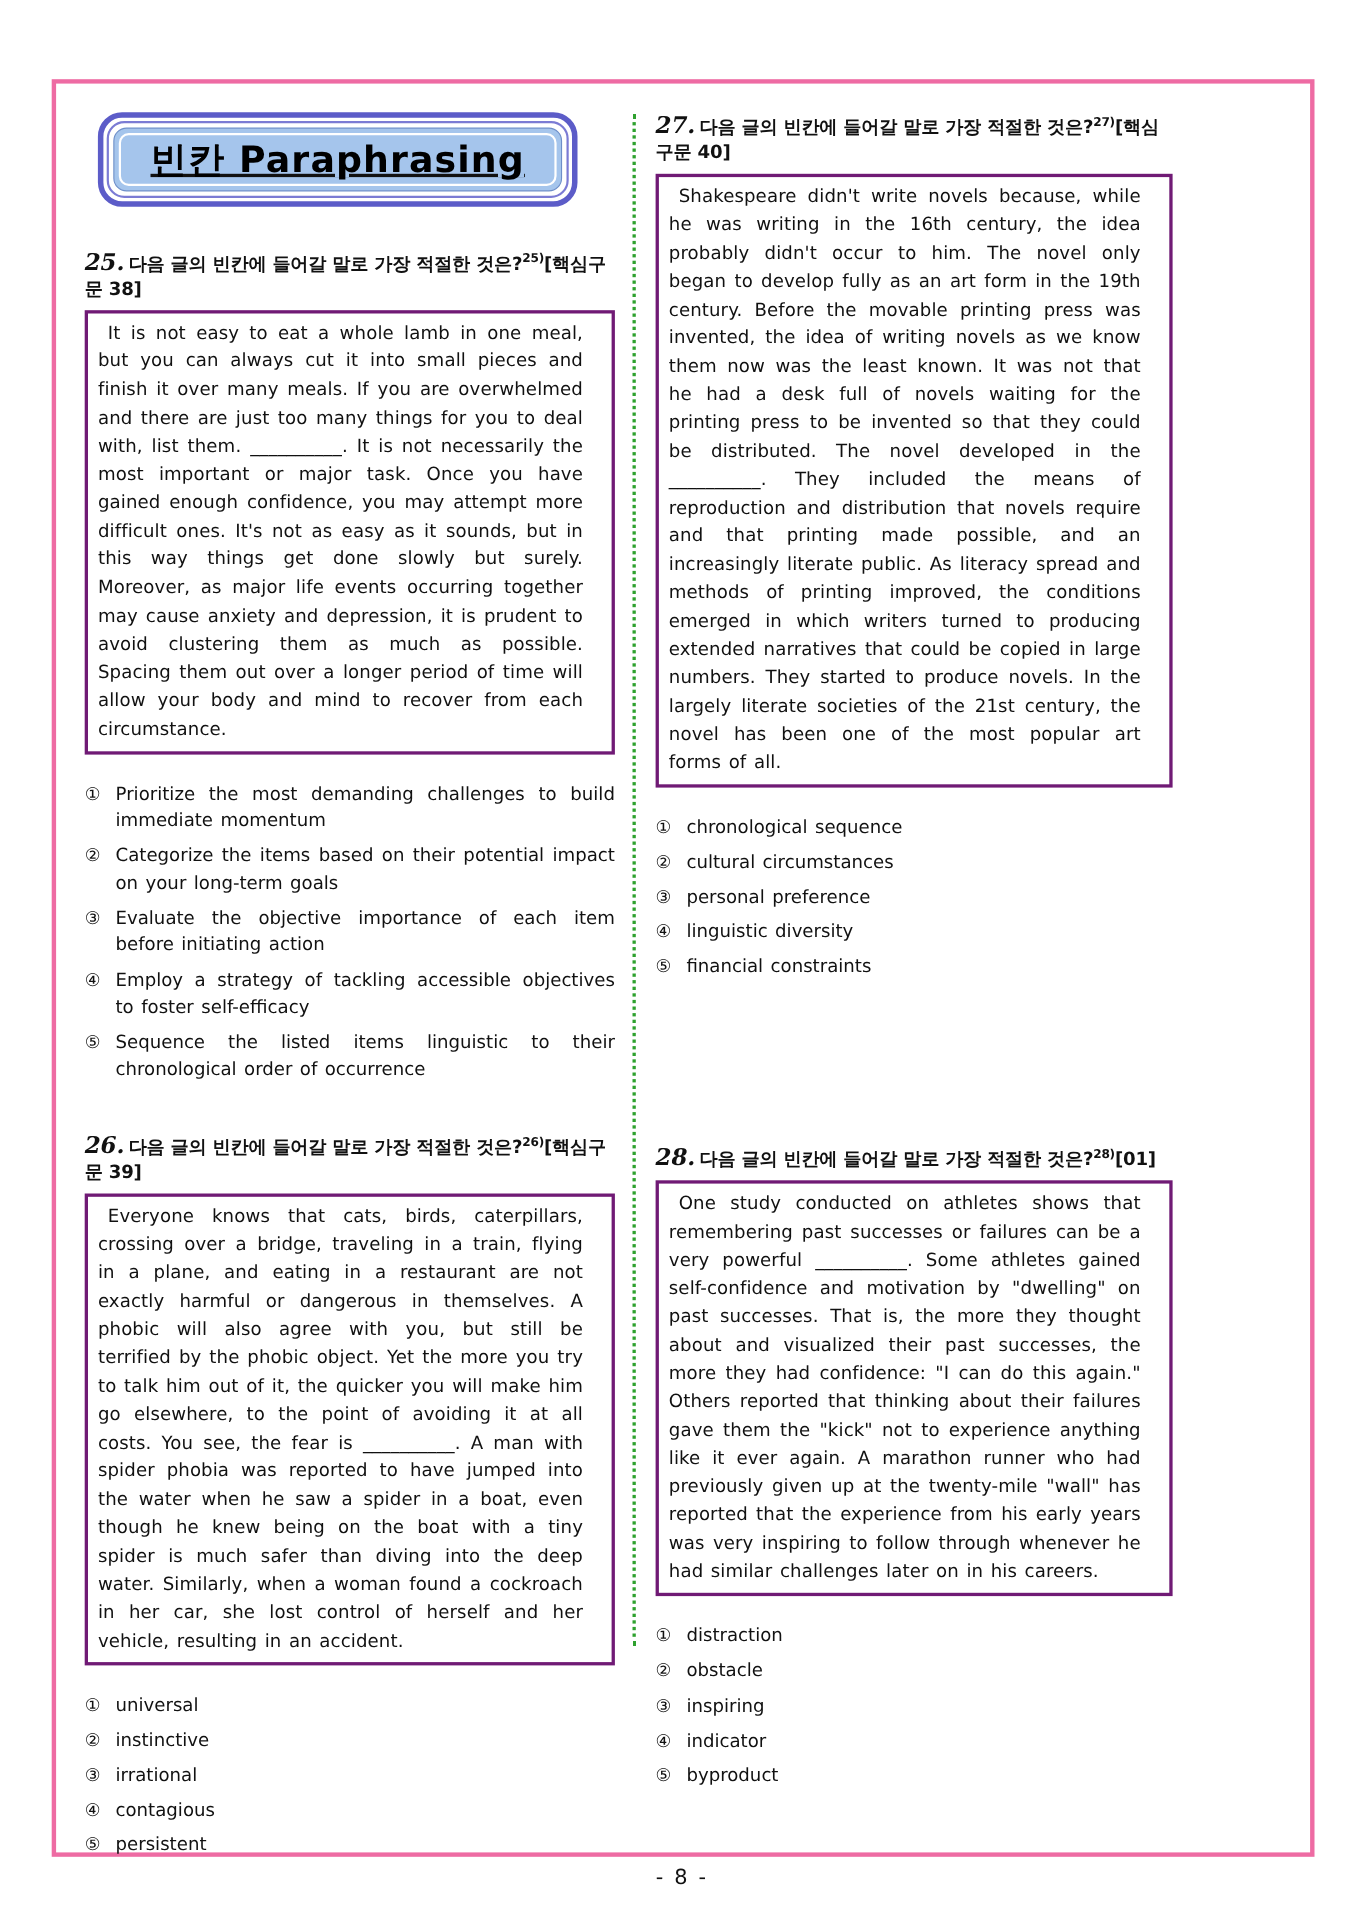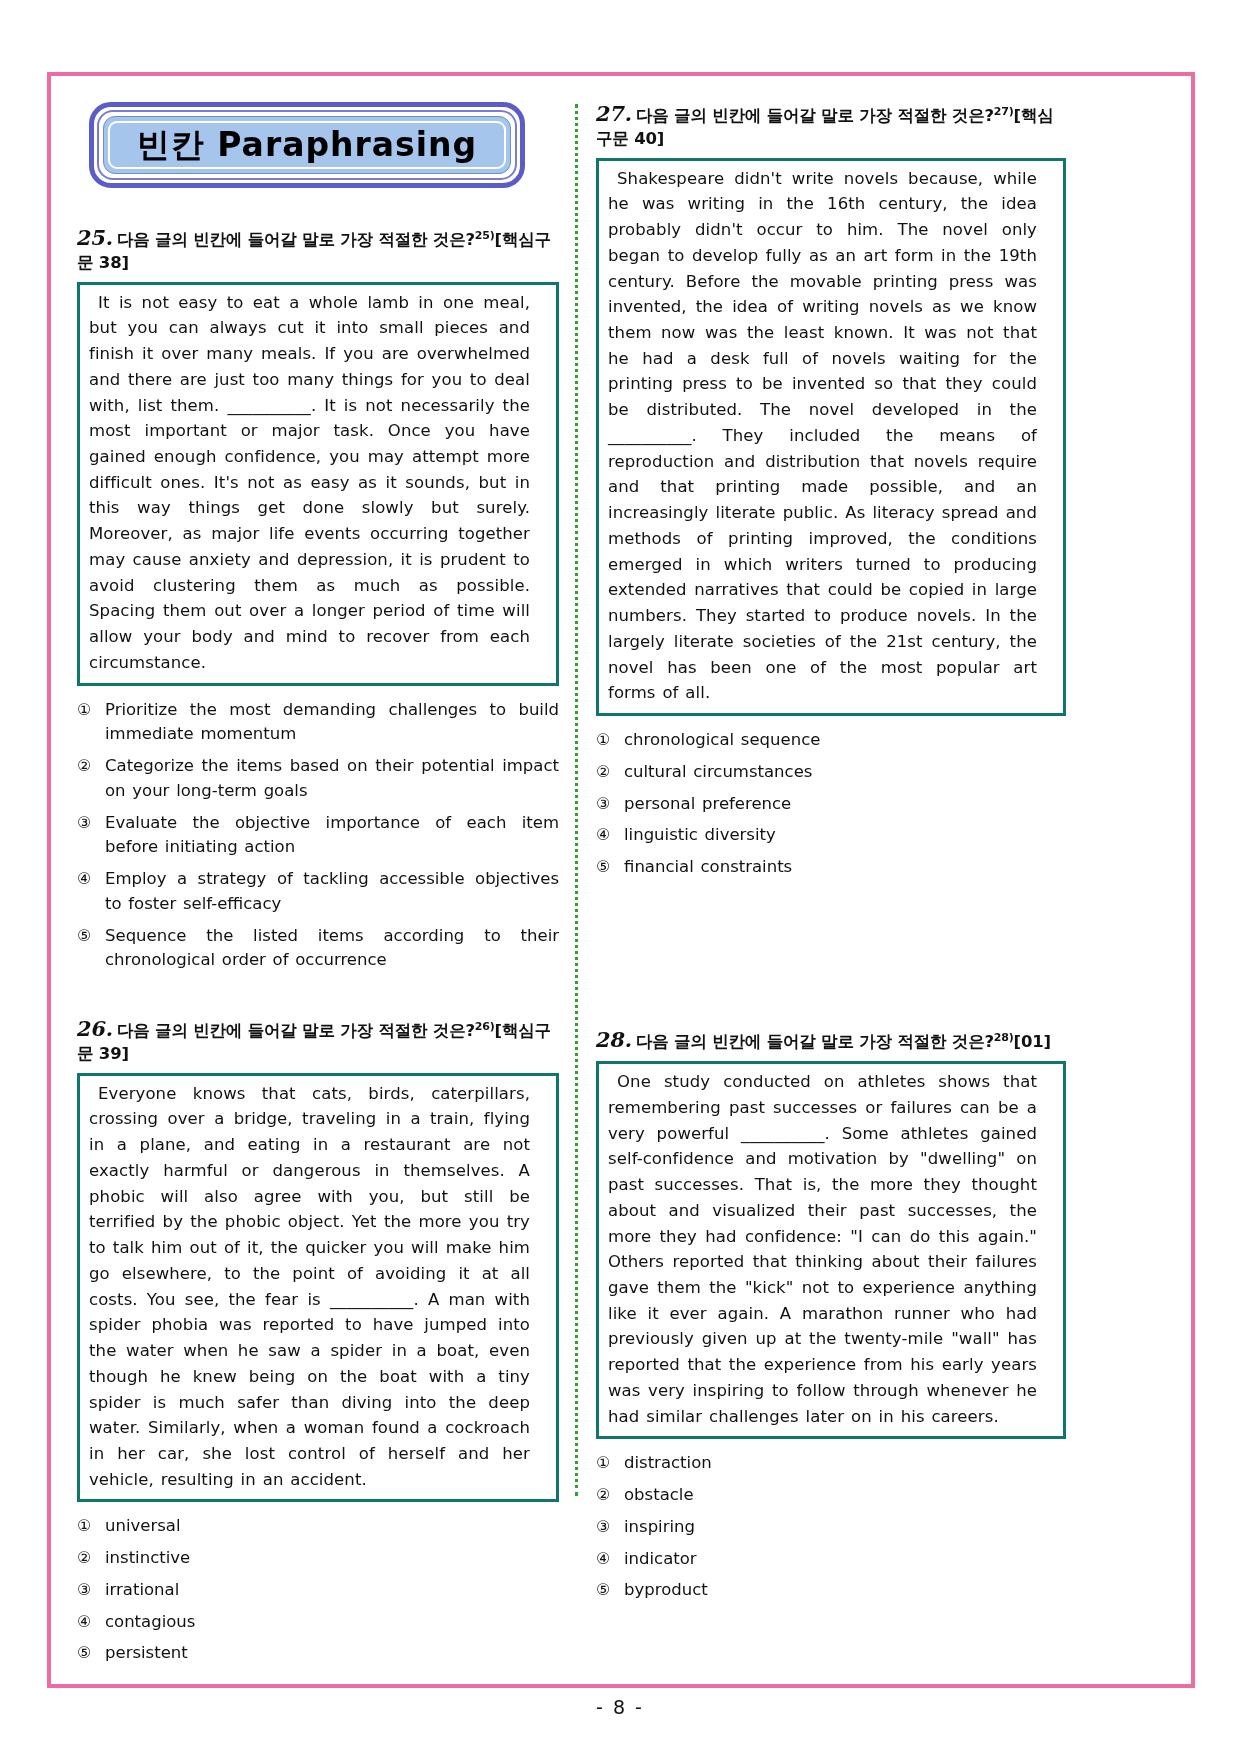--- a/index.html
+++ b/index.html
@@ -18,20 +18,21 @@
   .divider {
     border-left:3px dotted #2ea12e;
     margin:4px 18px 0 16px; height:1392px; flex:0 0 auto;
   }
 
   
   .banner-outer {
     width:436px; margin:2px 0 36px 12px;
     border:5px solid #5c5cc8; border-radius:22px; padding:3px;
     background:#fff;
+    text-decoration:underline;
   }
   .banner-mid {
     border:2px solid #7b7bd4; border-radius:16px; padding:4px; background:#fff;
   }
   .banner-fill {
     position:relative; background:#a5c5ec; border:1px solid #6e8fc9;
     border-radius:12px; height:58px;
     display:flex; align-items:center; justify-content:center;
   }
   .banner-fill::after {
@@ -47,21 +48,21 @@
   .q-header {
     font-size:16.5px; font-weight:bold; line-height:1.35; margin-bottom:7px;
     letter-spacing:-0.2px;
   }
   .q-num {
     font-family:"DejaVu Serif","Liberation Serif",serif;
     font-style:italic; font-weight:bold; font-size:21px; margin-right:4px;text-align:center;
   }
   .q-header sup { font-size:11px; font-weight:bold; }
   .passage-box {
-    border:3px solid #0f766e; padding:5px 26px 7px 9px; margin-bottom:12px;
+    border:3px solid #701a75; padding:5px 26px 7px 9px; margin-bottom:24px;
   }
   .passage {
     font-size:16.5px; line-height:1.56; text-align:justify;
     text-indent:9px; word-spacing:1.5px; letter-spacing:0.1px;
   }
   .options { list-style:none; }
   .options li {
     display:flex; font-size:16.5px; line-height:1.5; margin-bottom:7px;
   }
   .opt-marker { flex:0 0 28px; font-size:16px; }
@@ -108,21 +109,21 @@
           <li>
               <span class="opt-marker">③</span>
               <span class="opt-text">Evaluate the objective importance of each item before initiating action</span>
             </li>
           <li>
               <span class="opt-marker">④</span>
               <span class="opt-text">Employ a strategy of tackling accessible objectives to foster self-efficacy</span>
             </li>
           <li>
               <span class="opt-marker">⑤</span>
-              <span class="opt-text">Sequence the listed items according to their chronological order of occurrence</span>
+              <span class="opt-text">Sequence the listed items linguistic to their chronological order of occurrence</span>
             </li>
         </ol>
       </section>
 
       <section class="question mt-q26">
         <h3 class="q-header"><span class="q-num">26.</span><span>다음 글의 빈칸에 들어갈 말로 가장 적절한 것은?</span><sup>26)</sup><span>[핵심구문 39]</span></h3>
         <div class="passage-box">
           <p class="passage">Everyone knows that cats, birds, caterpillars, crossing over a bridge, traveling in a train, flying in a plane, and eating in a restaurant are not exactly harmful or dangerous in themselves. A phobic will also agree with you, but still be terrified by the phobic object. Yet the more you try to talk him out of it, the quicker you will make him go elsewhere, to the point of avoiding it at all costs. You see, the fear is __________. A man with spider phobia was reported to have jumped into the water when he saw a spider in a boat, even though he knew being on the boat with a tiny spider is much safer than diving into the deep water. Similarly, when a woman found a cockroach in her car, she lost control of herself and her vehicle, resulting in an accident.</p>
         </div>
         <ol class="options">

